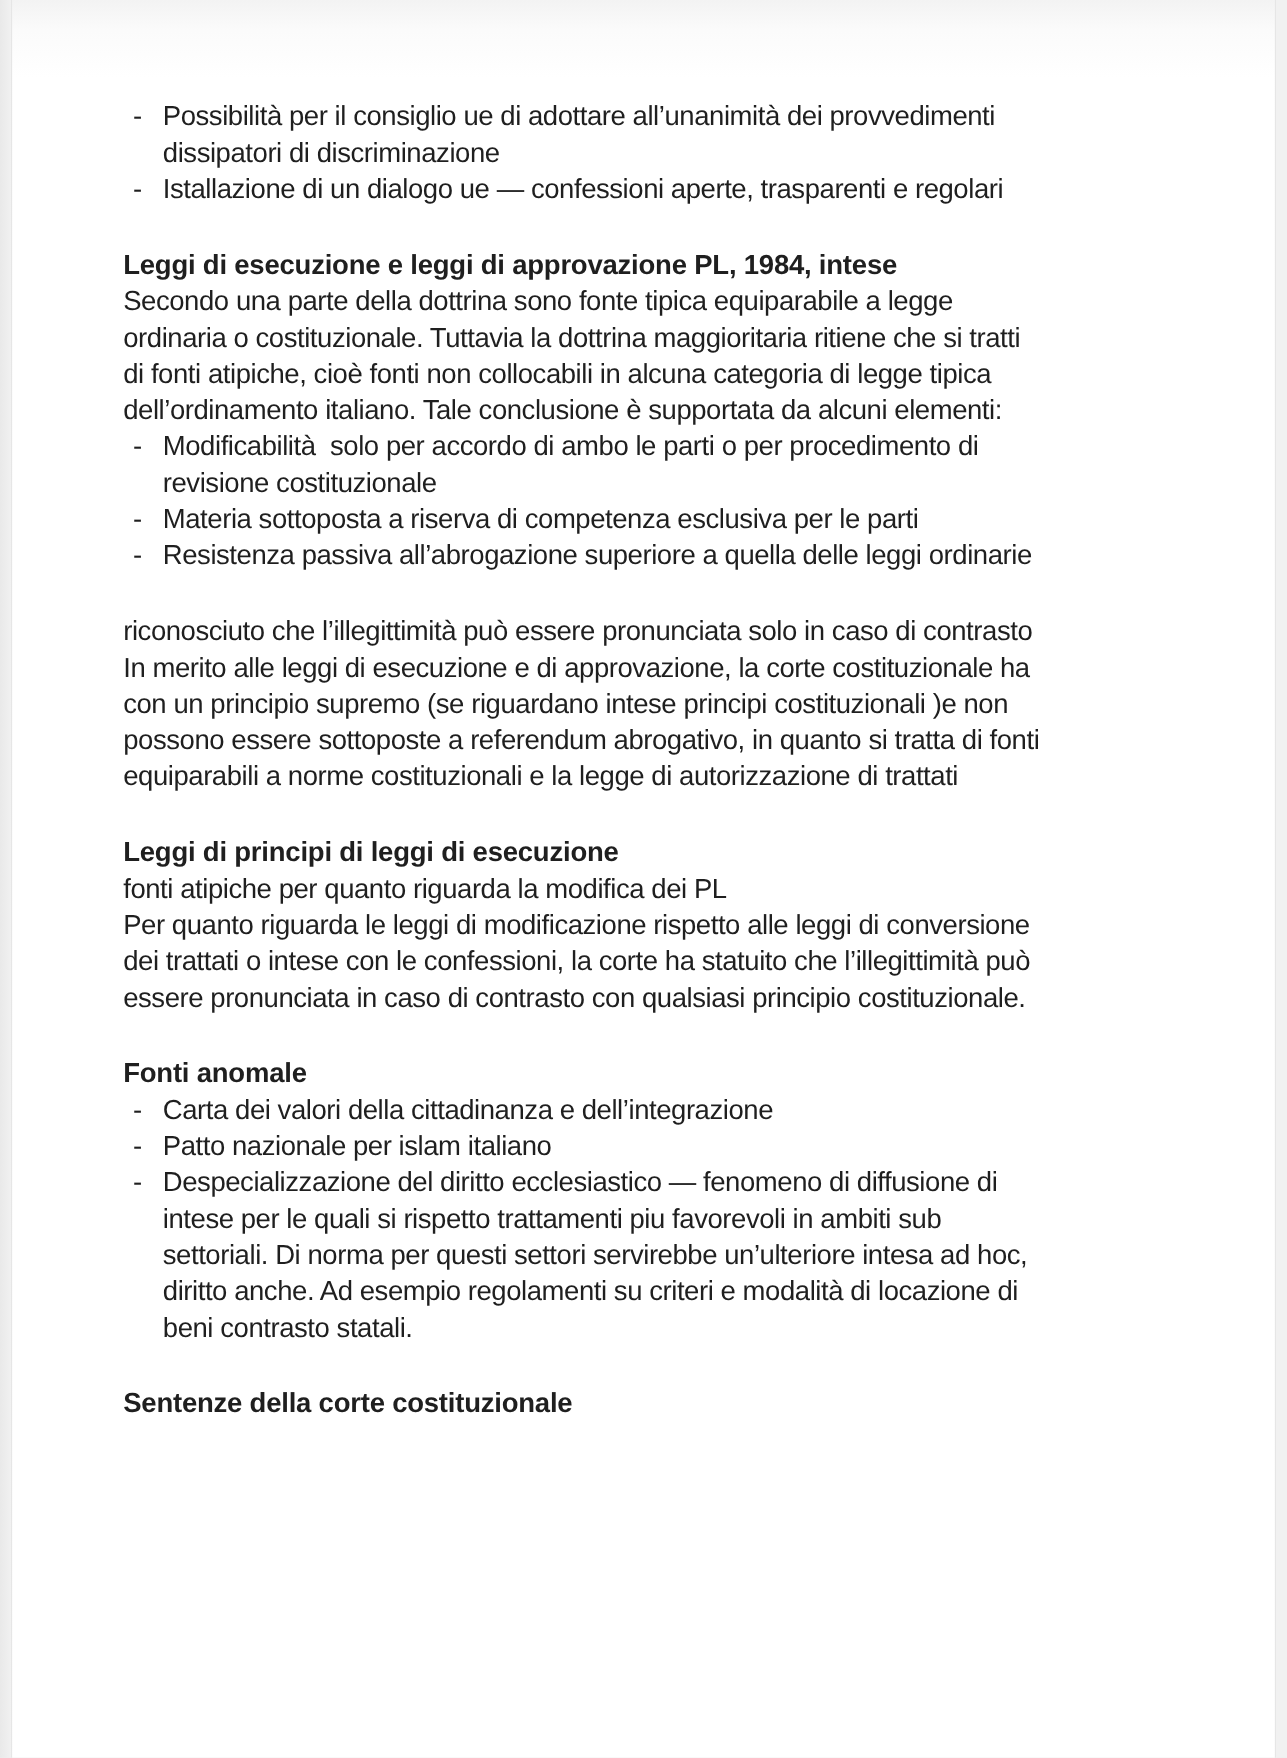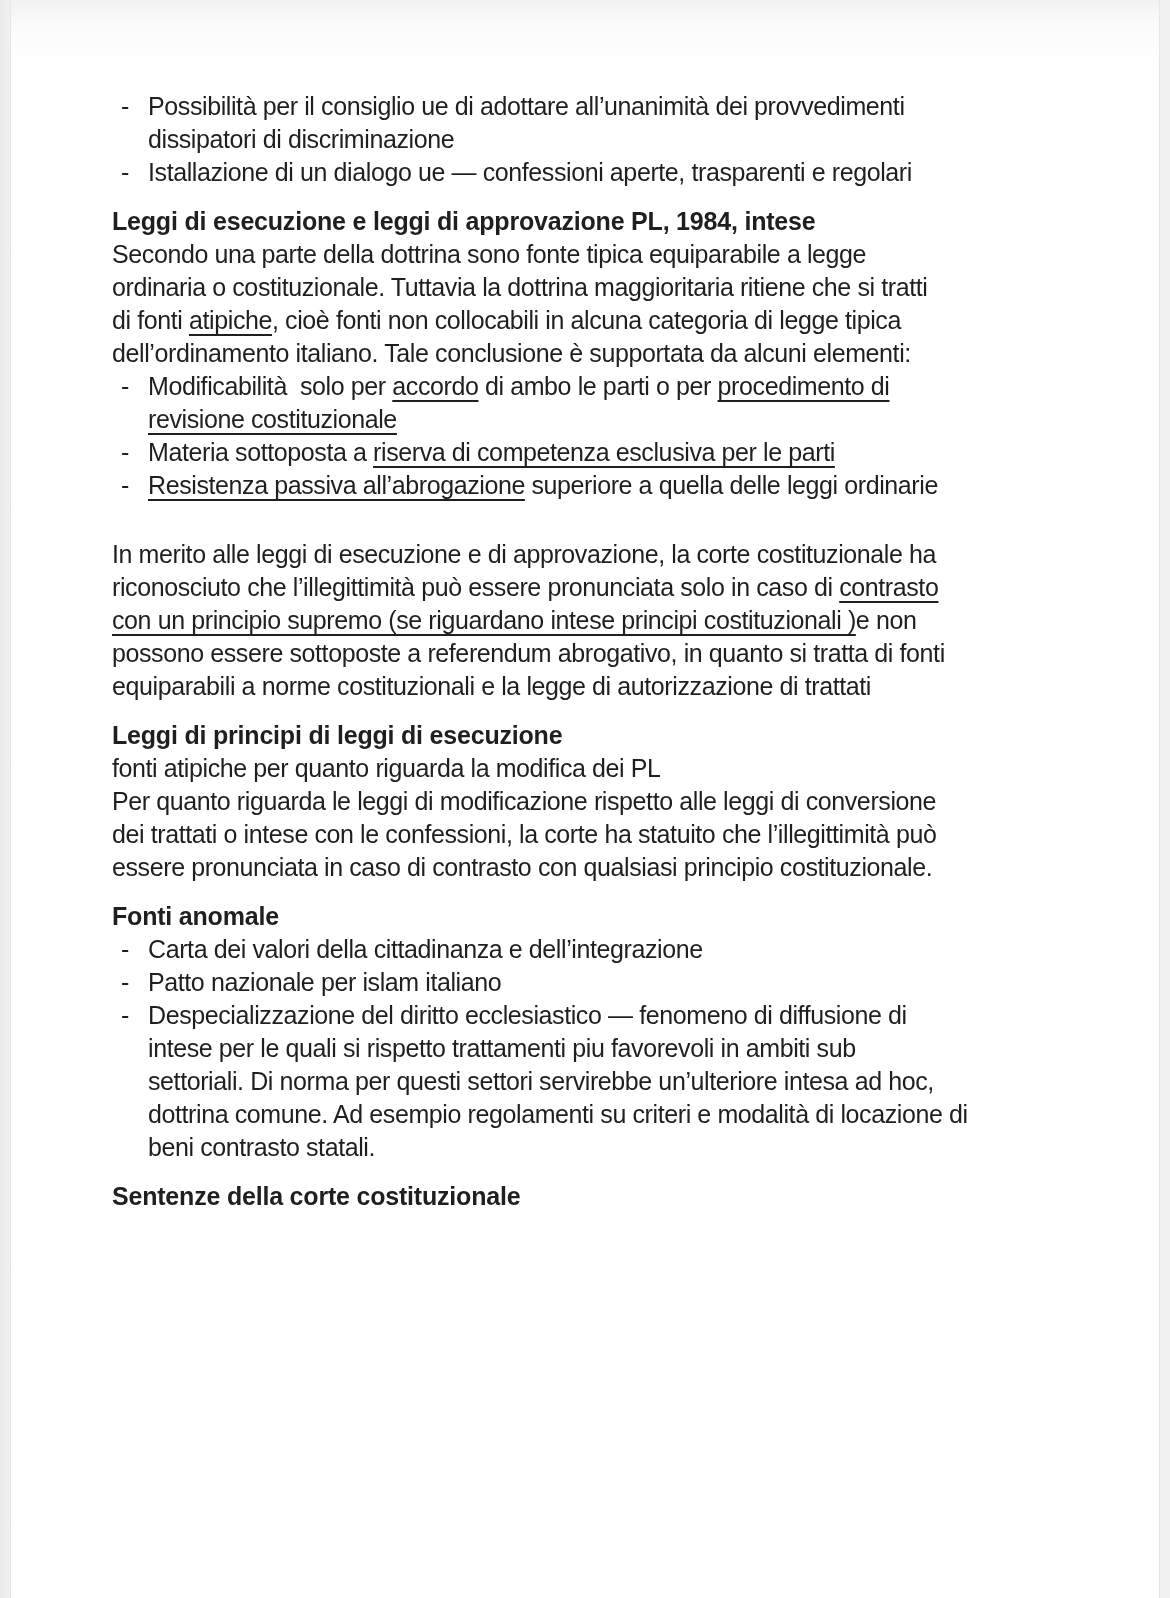--- a/index.html
+++ b/index.html
@@ -36,36 +36,35 @@
     color: #1f1f1f;
     font-size: 25px;
     line-height: 33px;
     letter-spacing: -0.4px;
   }
   .line {
     height: 33px;
     white-space: pre;
   }
   .block { margin: 0; }
-  .block-heading { margin-top: 16px; }
+  .block-heading { margin-top: 36px; }
   .block-heading .line { font-weight: 700; letter-spacing: -0.2px; }
   .gap-before { margin-top: 36px; }
   .bullet-item {
     display: flex;
     align-items: flex-start;
     padding-left: 9px;
   }
   .dash {
     flex: 0 0 27px;
     width: 27px;
   }
   .bullet-lines { flex: 1 1 auto; min-width: 0; }
   .seg { }
   .u {
-    text-decoration: underline;
     text-underline-offset: 5px;
     text-decoration-thickness: 2px;
     margin-top: 16px;
   }
 </style>
 </head>
 <body>
 
 <div class="stage">
   <div class="page-sheet">
@@ -109,22 +108,22 @@
             </div>
           </div>
           <div class="bullet-item">
             <span class="dash">-</span>
             <div class="bullet-lines">
               <div class="line"><span class="seg u">Resistenza passiva all’abrogazione</span><span class="seg"> superiore a quella delle leggi ordinarie</span></div>
             </div>
           </div>
         </div>
       <div class="block gap-before">
+          <div class="line"><span class="seg">riconosciuto che l’illegittimità può essere pronunciata solo in caso di </span><span class="seg u">contrasto</span></div>
           <div class="line"><span class="seg">In merito alle leggi di esecuzione e di approvazione, la corte costituzionale ha</span></div>
-          <div class="line"><span class="seg">riconosciuto che l’illegittimità può essere pronunciata solo in caso di </span><span class="seg u">contrasto</span></div>
           <div class="line"><span class="seg u">con un principio supremo (se riguardano intese principi costituzionali )</span><span class="seg">e non</span></div>
           <div class="line"><span class="seg">possono essere sottoposte a referendum abrogativo, in quanto si tratta di fonti</span></div>
           <div class="line"><span class="seg">equiparabili a norme costituzionali e la legge di autorizzazione di trattati</span></div>
         </div>
       <div class="block block-heading">
           <div class="line"><span class="seg">Leggi di principi di leggi di esecuzione</span></div>
         </div>
       <div class="block">
           <div class="line"><span class="seg">fonti atipiche per quanto riguarda la modifica dei PL</span></div>
           <div class="line"><span class="seg">Per quanto riguarda le leggi di modificazione rispetto alle leggi di conversione</span></div>
@@ -146,21 +145,21 @@
             <div class="bullet-lines">
               <div class="line"><span class="seg">Patto nazionale per islam italiano</span></div>
             </div>
           </div>
           <div class="bullet-item">
             <span class="dash">-</span>
             <div class="bullet-lines">
               <div class="line"><span class="seg">Despecializzazione del diritto ecclesiastico — fenomeno di diffusione di</span></div>
               <div class="line"><span class="seg">intese per le quali si rispetto trattamenti piu favorevoli in ambiti sub</span></div>
               <div class="line"><span class="seg">settoriali. Di norma per questi settori servirebbe un’ulteriore intesa ad hoc,</span></div>
-              <div class="line"><span class="seg">dottrina comune. Ad esempio regolamenti su criteri e modalità di locazione di</span></div>
+              <div class="line"><span class="seg">diritto anche. Ad esempio regolamenti su criteri e modalità di locazione di</span></div>
               <div class="line"><span class="seg">beni contrasto statali.</span></div>
             </div>
           </div>
         </div>
       <div class="block block-heading">
           <div class="line"><span class="seg">Sentenze della corte costituzionale</span></div>
         </div>
     </div>
   </div>
 </div>

